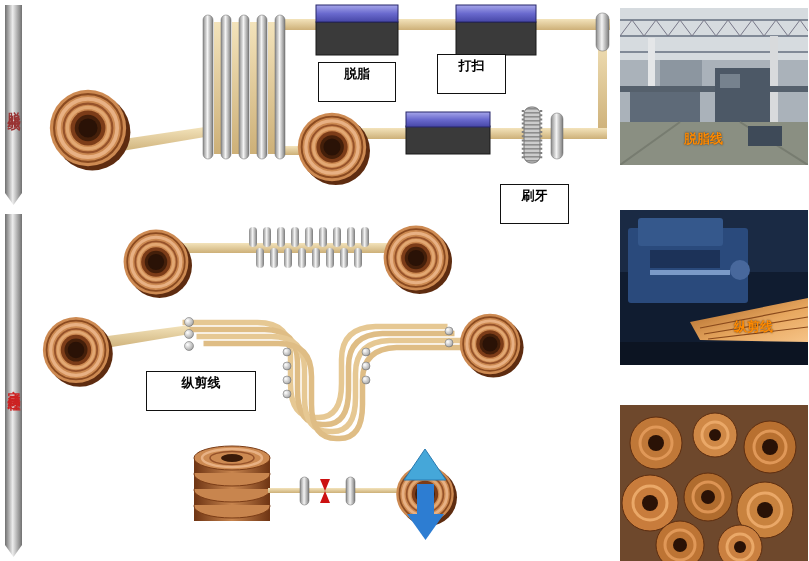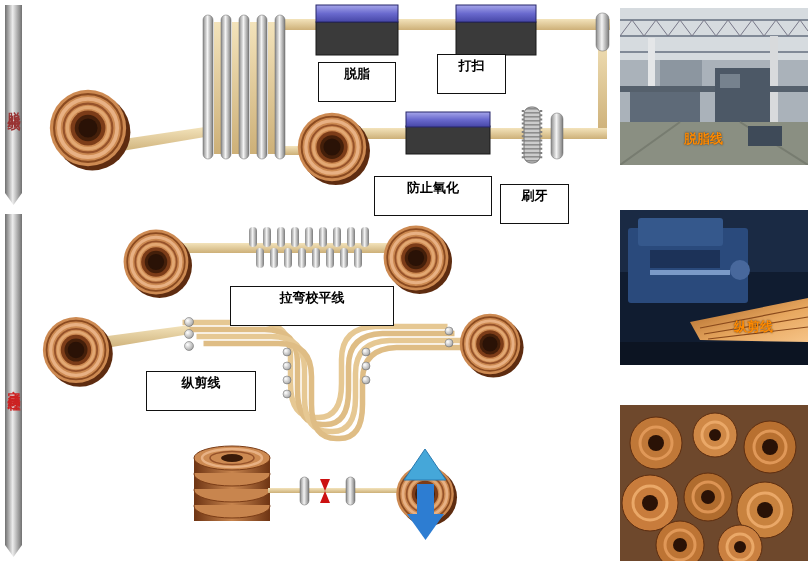--- a/index.html
+++ b/index.html
@@ -208,23 +208,21 @@
       <polygon points="425,449 404,480 446,480" fill="#45a7d9" stroke="#2a7ab0"></polygon>
       <g>
         <rect x="417" y="484" width="17" height="30" fill="#2d7dd2"></rect>
         <polygon points="407,514 444,514 425.5,540" fill="#2d7dd2"></polygon>
       </g>
     </g>
   </svg>
 
   <div class="plabel" style="left:318px;top:62px;width:78px">脱脂</div>
   <div class="plabel" style="left:437px;top:54px;width:69px">打扫</div>
-  <div class="plabel" style="left:374px;top:176px;width:118px">防止氧化</div>
   <div class="plabel" style="left:500px;top:184px;width:69px">刷牙</div>
-  <div class="plabel" style="left:230px;top:286px;width:164px">拉弯校平线</div>
   <div class="plabel" style="left:146px;top:371px;width:110px">纵剪线</div>
 
   <div class="photo" style="top:8px;height:157px">
     <svg width="188" height="157" viewBox="0 0 188 157">
       <rect width="188" height="157" fill="#aab2ba"></rect>
       <rect width="188" height="52" fill="#d6dbdf"></rect>
       <path d="M0,12 H188 M0,28 H188 M0,44 H188" stroke="#667080" stroke-width="1.5" fill="none"></path>
       <path d="M0,28 L12,12 L24,28 L36,12 L48,28 L60,12 L72,28 L84,12 L96,28 L108,12 L120,28 L132,12 L144,28 L156,12 L168,28 L180,12 L188,23" stroke="#778" stroke-width="1" fill="none"></path>
       <rect x="28" y="30" width="7" height="82" fill="#e4e6e8"></rect>
       <rect x="150" y="28" width="8" height="86" fill="#d8dadc"></rect>

